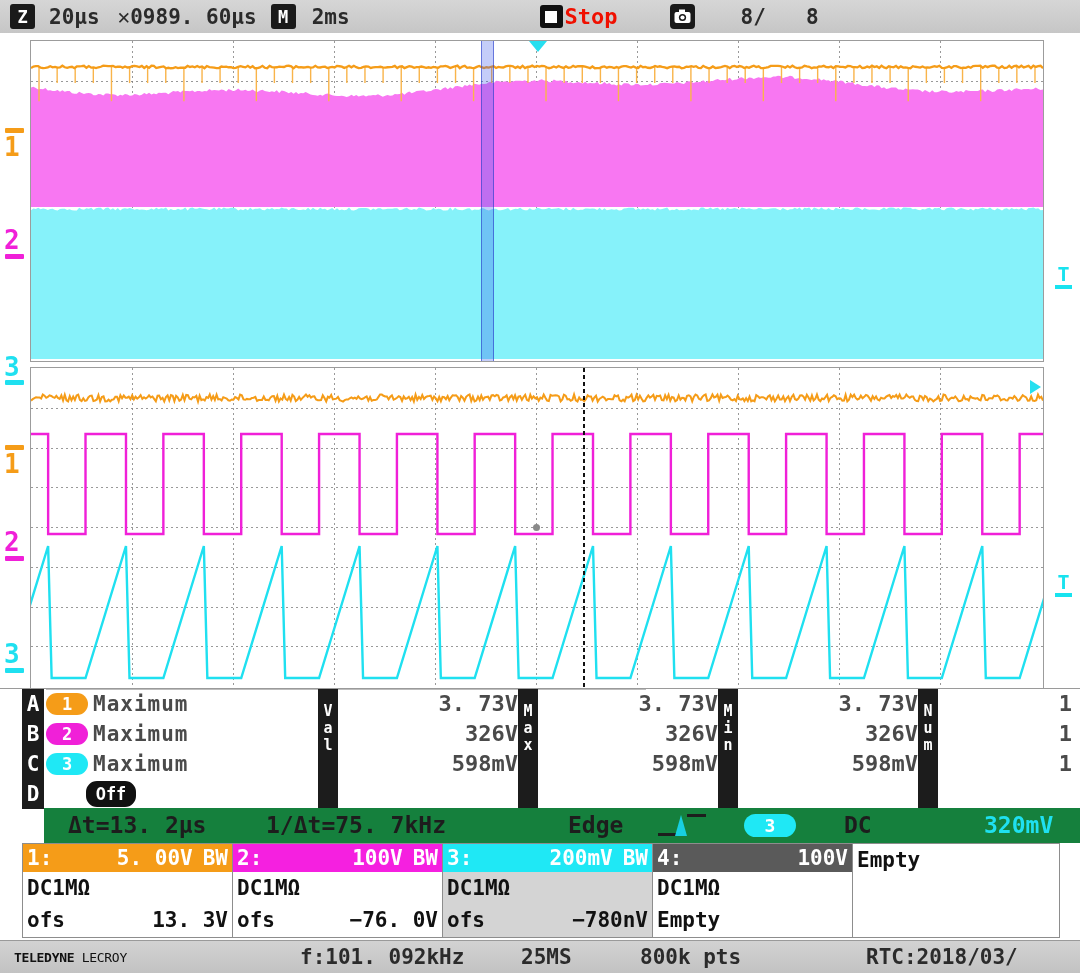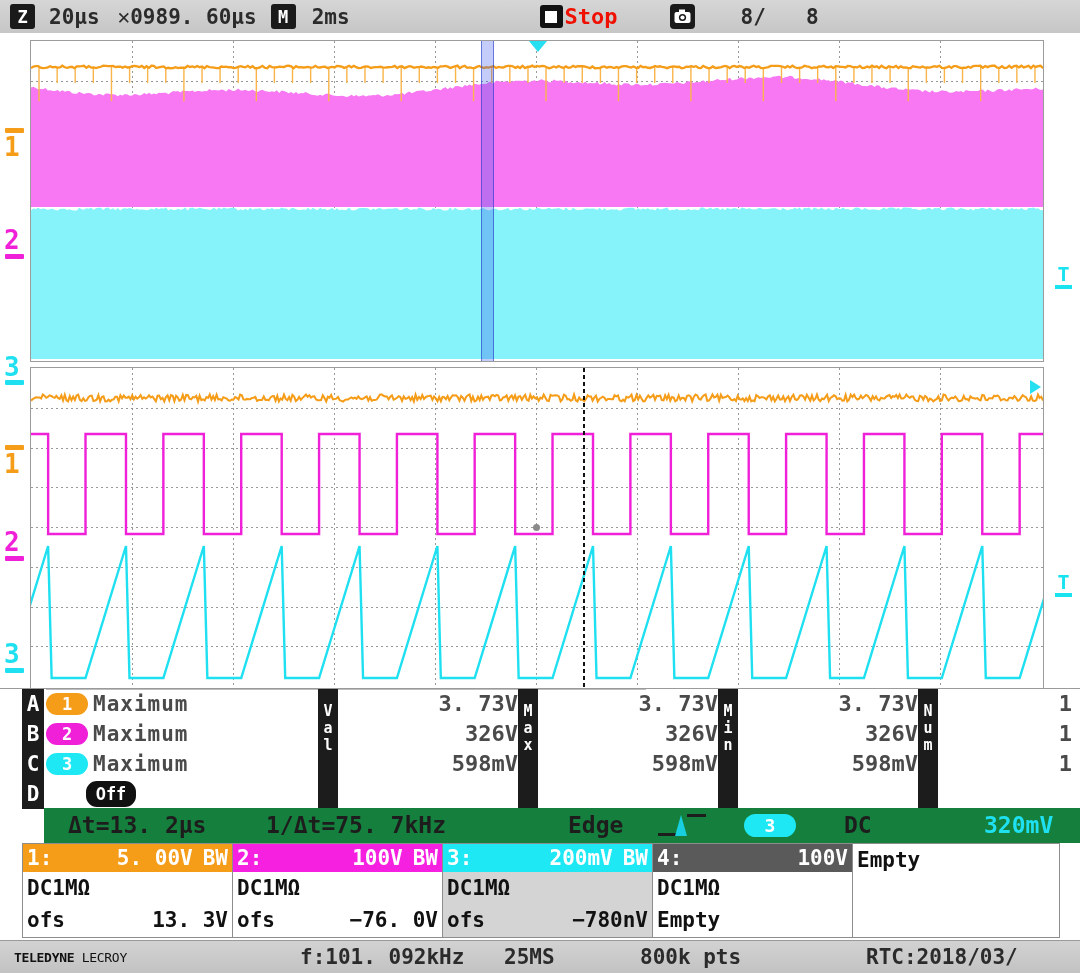--- a/index.html
+++ b/index.html
@@ -451,16 +451,16 @@
     </div>
   </div>
 </div>
 
 <div id="botbar" class="abs">
   <div class="logo" style="left:14px;top:9px;">
     <em>TELEDYNE</em>
     <em style="font-weight:normal;">LECROY</em>
   </div>
   <div class="b-txt" style="left:300px;top:4px;">f:101. 092kHz</div>
-  <div class="b-txt" style="left:504px;top:4px;">25MS</div>
+  <div class="b-txt" style="left:521px;top:4px;">25MS</div>
   <div class="b-txt" style="left:640px;top:4px;">800k pts</div>
   <div class="b-txt" style="left:866px;top:4px;">RTC:2018/03/</div>
 </div>
 
 </body></html>

